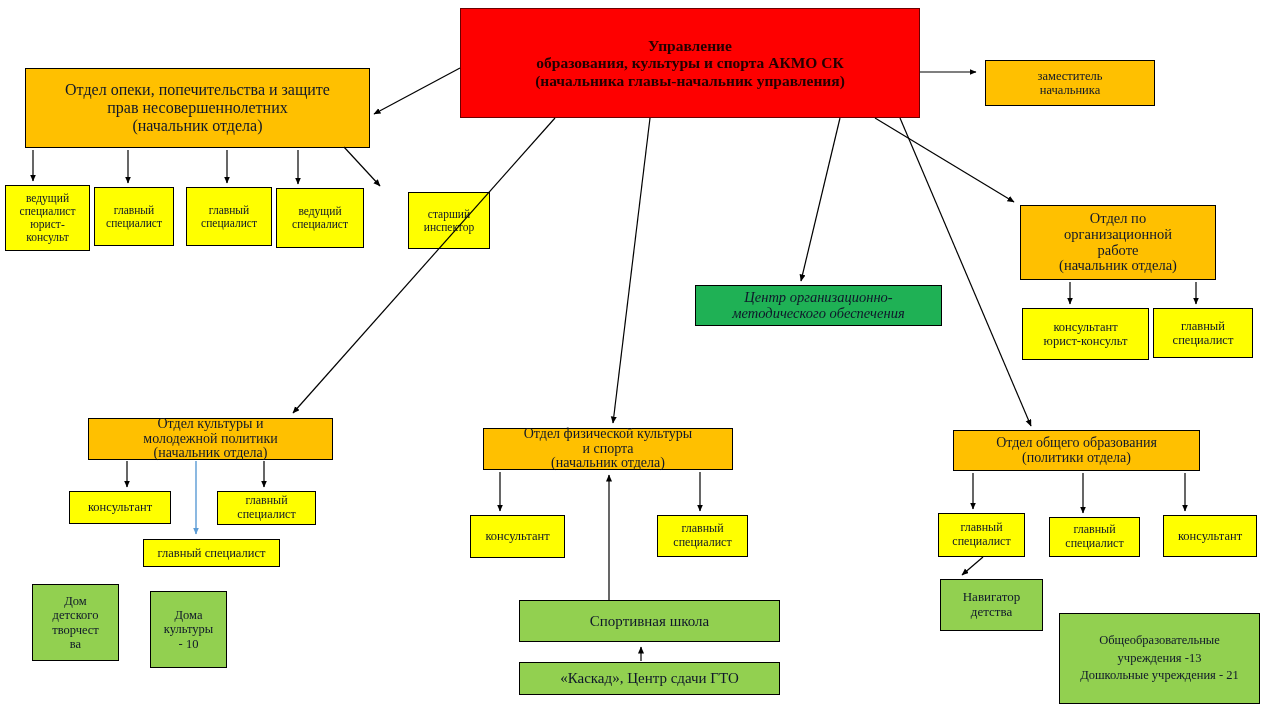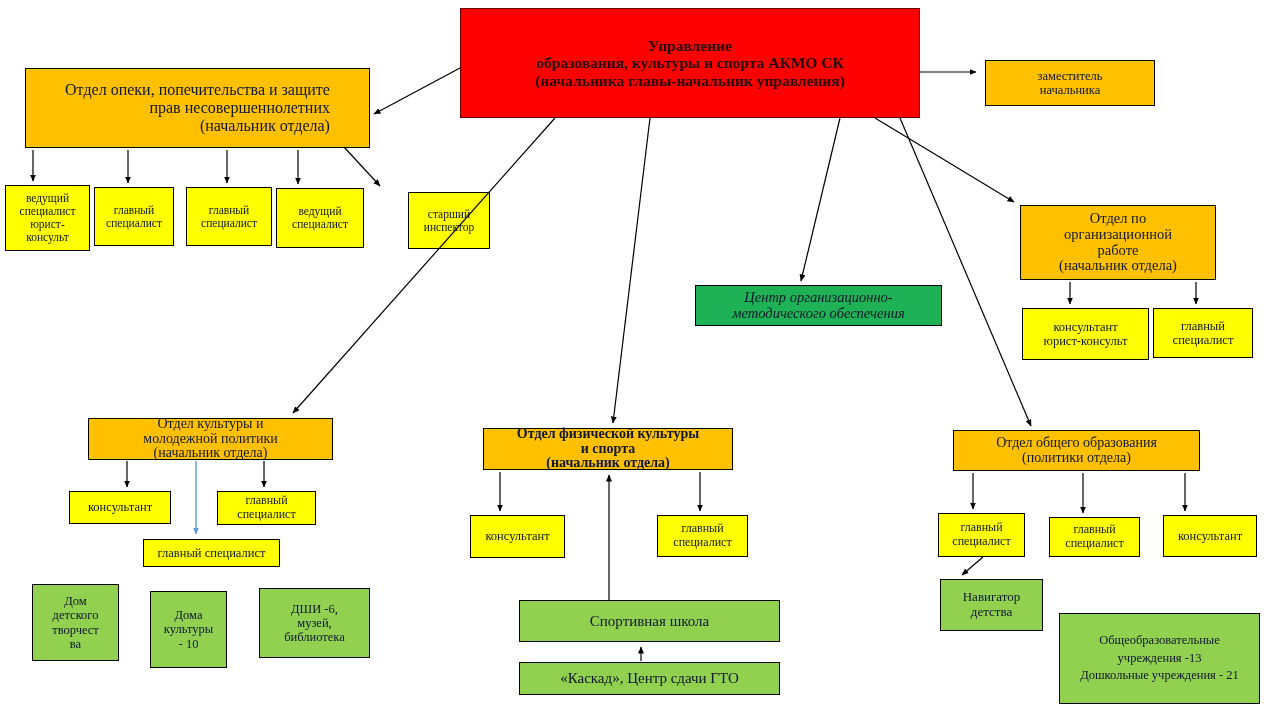--- a/index.html
+++ b/index.html
@@ -26,21 +26,21 @@
 
 <div id="stage">
 
   <div class="node red" style="left:460px; top:8px; width:460px; height:110px; font-size:15.5px;">Управление
 образования, культуры и спорта АКМО СК
 (начальника главы-начальник управления)</div>
 
   <div class="node orange" style="left:985px; top:60px; width:170px; height:46px; font-size:12.5px;">заместитель
 начальника</div>
 
-  <div class="node orange" style="left:25px; top:68px; width:345px; height:80px; font-size:16px;text-align:right;">Отдел опеки, попечительства и защите
+  <div class="node orange" style="left:25px; top:68px; width:345px; height:80px; font-size:16px;">Отдел опеки, попечительства и защите
 прав несовершеннолетних
 (начальник отдела)</div>
 
   <div class="node yellow" style="left:5px; top:185px; width:85px; height:66px; font-size:11.5px;">ведущий
 специалист
 юрист-
 консульт</div>
   <div class="node yellow" style="left:94px; top:187px; width:80px; height:59px; font-size:11.5px;">главный
 специалист</div>
   <div class="node yellow" style="left:186px; top:187px; width:86px; height:59px; font-size:11.5px;">главный
@@ -70,25 +70,22 @@
 специалист</div>
   <div class="node yellow" style="left:143px; top:539px; width:137px; height:28px; font-size:12.5px;">главный специалист</div>
 
   <div class="node lgreen" style="left:32px; top:584px; width:87px; height:77px; font-size:12.5px;">Дом
 детского
 творчест
 ва</div>
   <div class="node lgreen" style="left:150px; top:591px; width:77px; height:77px; font-size:12.5px;">Дома
 культуры
 - 10</div>
-  <div class="node lgreen" style="left:259px; top:588px; width:111px; height:70px; font-size:12.5px;">ДШИ -6,
-музей,
-библиотека</div>
 
-  <div class="node orange" style="left:483px; top:428px; width:250px; height:42px; font-size:14px; line-height:1.05;font-weight:bold;">Отдел физической культуры
+  <div class="node orange" style="left:483px; top:428px; width:250px; height:42px; font-size:14px; line-height:1.05;">Отдел физической культуры
 и спорта
 (начальник отдела)</div>
   <div class="node yellow" style="left:470px; top:515px; width:95px; height:43px; font-size:12.5px;">консультант</div>
   <div class="node yellow" style="left:657px; top:515px; width:91px; height:42px; font-size:12px;">главный
 специалист</div>
   <div class="node lgreen" style="left:519px; top:600px; width:261px; height:42px; font-size:15px;">Спортивная школа</div>
   <div class="node lgreen" style="left:519px; top:662px; width:261px; height:33px; font-size:15px;">«Каскад», Центр сдачи ГТО</div>
 
   <div class="node orange" style="left:953px; top:430px; width:247px; height:41px; font-size:14px; line-height:1.05;">Отдел общего образования
 (политики отдела)</div>

